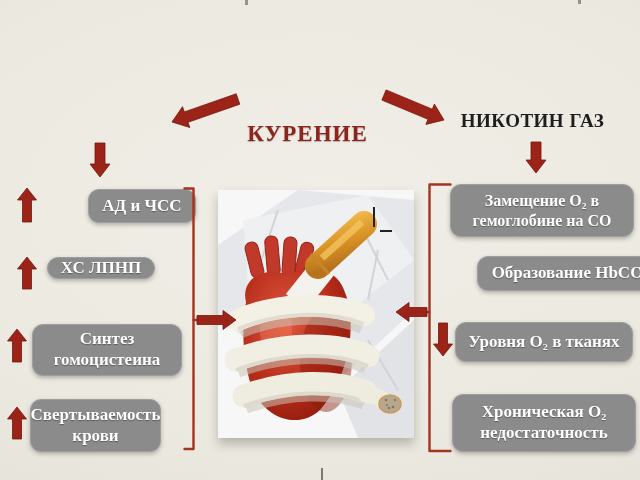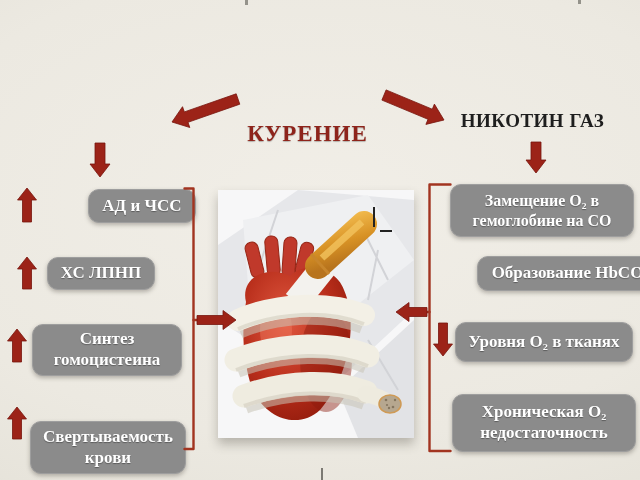--- a/index.html
+++ b/index.html
@@ -26,23 +26,23 @@
   .factor-box{
     position:absolute;box-sizing:border-box;background:#8b8b8b;border:1px solid #9e9e9e;
     border-radius:11px;color:#fff;display:flex;align-items:center;justify-content:center;
     text-align:center;box-shadow:0 2px 4px rgba(90,85,78,.4);padding:2px 6px;
   }
   .factor-box span{
     white-space:pre-line;font-weight:bold;line-height:1.22;
     text-shadow:0 1px 1px rgba(0,0,0,.35);
   }
   .box-l1{left:48px;top:189px;width:108px;height:34px;font-size:17px;margin-left:40px;}
-  .box-l2{left:47px;top:257px;width:108px;height:33px;font-size:17px;}
+  .box-l2{left:47px;top:257px;width:108px;height:22px;font-size:17px;}
   .box-l3{left:32px;top:324px;width:150px;height:52px;font-size:17px;}
-  .box-l4{left:30px;top:421px;width:156px;height:53px;font-size:17px;}
+  .box-l4{left:30px;top:399px;width:131px;height:53px;font-size:17px;}
   .box-r1{left:450px;top:184px;width:184px;height:53px;font-size:16px;}
   .box-r2{left:450px;top:256px;width:181px;height:35px;font-size:17px;margin-left:27px;}
   .box-r3{left:455px;top:322px;width:178px;height:40px;font-size:17px;}
   .box-r4{left:452px;top:394px;width:184px;height:58px;font-size:17px;}
   .photo{
     position:absolute;left:218px;top:190px;width:196px;height:248px;background:#f7f7f8;
     box-shadow:0 6px 10px rgba(60,55,48,.3);
   }
   .photo svg{display:block;}
   .overlay{position:absolute;left:0;top:0;pointer-events:none;}

